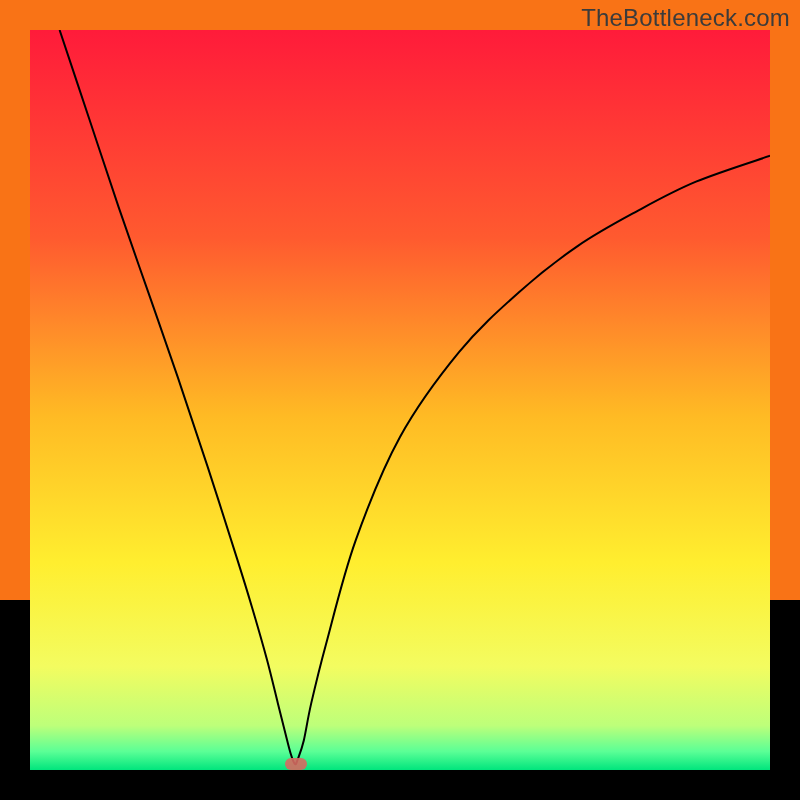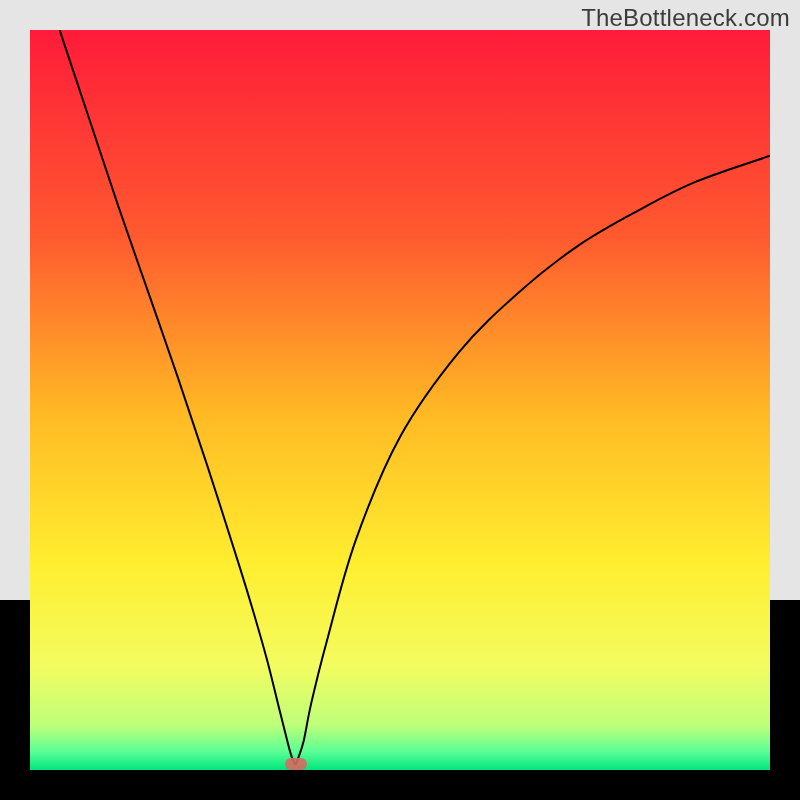--- a/index.html
+++ b/index.html
@@ -8,21 +8,21 @@
     width: 800px;
     height: 800px;
     background: #000;
     font-family: Arial, Helvetica, sans-serif;
     overflow: hidden;
   }
   .frame {
     position: relative;
     width: 800px;
     height: 600px;
-    background: #e5e5e5;
+    background: #f97316;
   }
   .plot {
     position: absolute;
     left: 30px;
     top: 30px;
     width: 740px;
     height: 740px;
   }
   .watermark {
     position: absolute;

